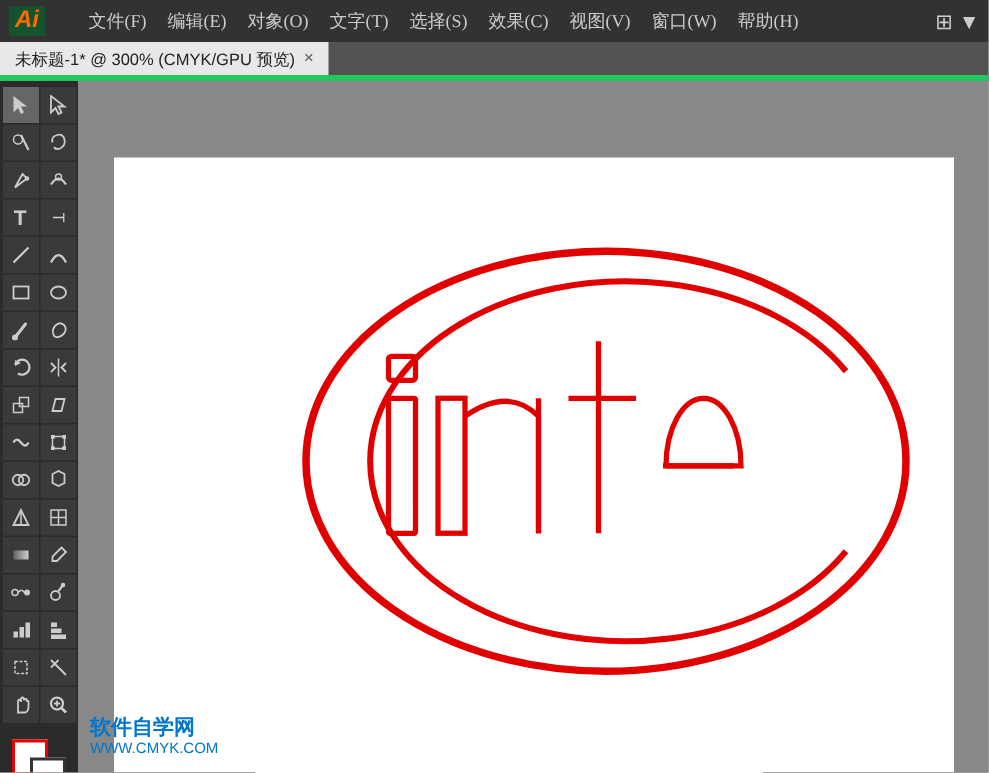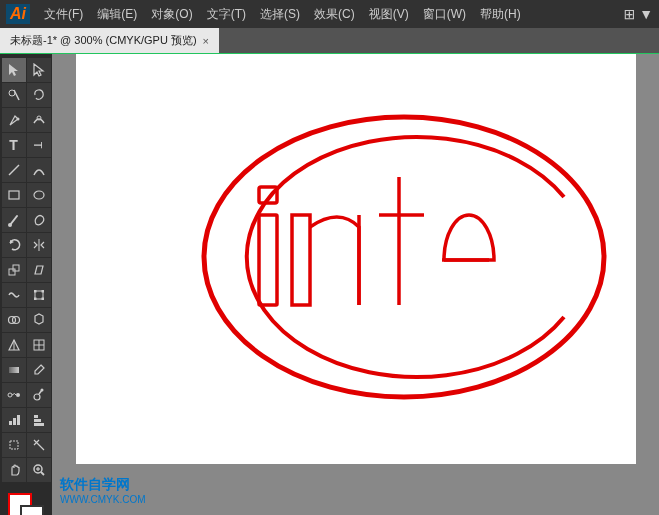--- a/index.html
+++ b/index.html
@@ -18,50 +18,51 @@
       background: #323232;
       display: flex;
       align-items: center;
       padding: 0 6px;
     }
     #ai-logo {
       color: #ff6a00;
       font-weight: bold;
       font-size: 16px;
       font-style: italic;
-      background: #0c4a6e;
+      background: #14532d;
       padding: 1px 4px;
-      margin-right: 8px;
+      margin-right: 23px;
     }
     #menu-bar {
       display: flex;
       align-items: center;
       gap: 2px;
       flex: 1;
+      font-family: Liberation Serif, serif;
     }
     .menu-item {
       color: #cccccc;
       font-size: 12px;
       padding: 2px 6px;
       cursor: pointer;
       white-space: nowrap;
     }
     #grid-icon {
       margin-left: auto;
       color: #cccccc;
       font-size: 14px;
     }
 
     
     #tab-bar {
       height: 26px;
       background: #535353;
       display: flex;
       align-items: stretch;
-      border-bottom: 1px solid #22c55e;
+      border-bottom: 4px solid #22c55e;
     }
     #active-tab {
       background: #e8e8e8;
       color: #222;
       font-size: 11px;
       display: flex;
       align-items: center;
       padding: 0 10px;
       gap: 6px;
     }
@@ -147,21 +148,21 @@
       border: 2px solid #333;
     }
 
     
     #canvas-area {
       flex: 1;
       background: #888;
       position: relative;
       overflow: hidden;
       display: flex;
-      align-items: flex-start;
+      align-items: flex-end;
       justify-content: center;
     }
     #canvas-bg {
       background: #fff;
       width: 560px;
       height: 410px;
       position: relative;
       display: flex;
       align-items: center;
       justify-content: center;

